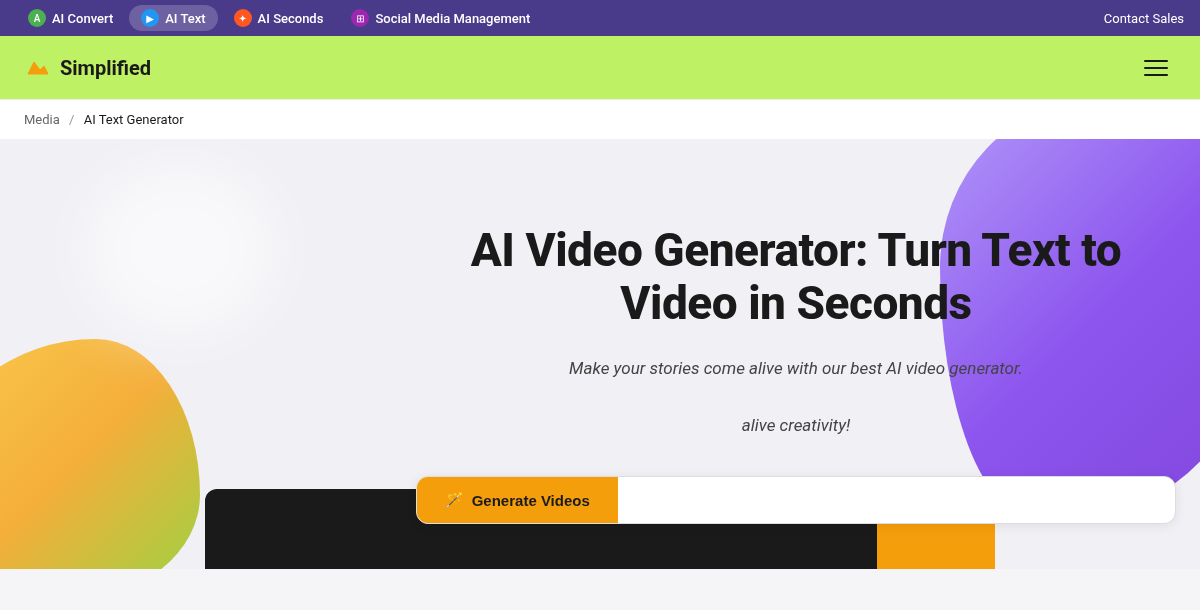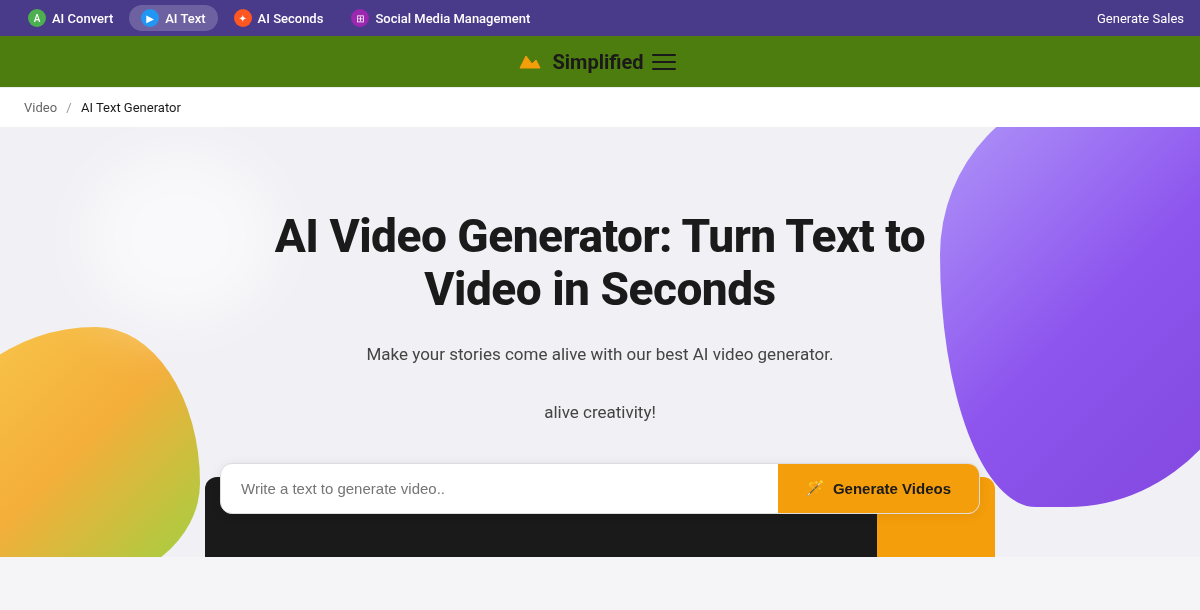--- a/index.html
+++ b/index.html
@@ -47,25 +47,25 @@
     .nav-icon-social { background: #9C27B0; }
 
     .contact-sales {
       color: #fff;
       font-size: 13px;
       cursor: pointer;
     }
 
     
     #main-header {
-      background: #4d7c0f;
-      height: 52px;
-      display: flex;
-      align-items: center;
-      justify-content: center;
+      background: #bef264;
+      height: 64px;
+      display: flex;
+      align-items: center;
+      justify-content: space-between;
       padding: 0 24px;
       border-bottom: 1px solid #eee;
       position: relative;
       z-index: 10;
     }
     .logo {
       display: flex;
       align-items: center;
       gap: 8px;
     }
@@ -106,21 +106,21 @@
     .breadcrumb-sep { margin: 0 6px; color: #999; }
     .breadcrumb-current { color: #1a1a1a; }
 
     
     #hero {
       position: relative;
       min-height: 430px;
       background: #f0f0f5;
       display: flex;
       flex-direction: column;
-      align-items: center;
+      align-items: flex-end;
       justify-content: center;
       overflow: hidden;
       padding: 40px 24px 0;
     }
 
     
     .blob-purple {
       position: absolute;
       top: -40px;
       right: -60px;
@@ -166,20 +166,21 @@
       color: #1a1a1a;
       line-height: 1.15;
       margin-bottom: 24px;
       letter-spacing: -0.5px;
     }
     .hero-subtitle {
       font-size: 17px;
       color: #444;
       line-height: 1.7;
       margin-bottom: 36px;
+      font-style: italic;
     }
 
     
     .generate-bar {
       display: flex;
       width: 780px;
       max-width: 100%;
       background: #fff;
       border-radius: 12px;
       border: 1px solid #ddd;
@@ -237,59 +238,58 @@
     </div>
     <div class="top-nav-item">
       <div class="nav-icon nav-icon-design">✦</div>
       <span>AI Seconds</span>
     </div>
     <div class="top-nav-item">
       <div class="nav-icon nav-icon-social">⊞</div>
       <span>Social Media Management</span>
     </div>
   </div>
-  <div class="contact-sales">Generate Sales</div>
+  <div class="contact-sales">Contact Sales</div>
 </div>
 
 <header id="main-header">
   <div class="logo">
     <svg class="logo-icon" viewBox="0 0 28 28" fill="none" xmlns="http://www.w3.org/2000/svg">
       <path d="M4 20 L10 8 L16 16 L20 12 L24 20Z" fill="#f59e0b" stroke="#f59e0b" stroke-linejoin="round"></path>
     </svg>
     <span class="logo-text">Simplified</span>
   </div>
   <div class="hamburger">
     <span></span>
     <span></span>
     <span></span>
   </div>
 </header>
 
 <nav id="breadcrumb">
-  <span class="breadcrumb-home">Video</span>
+  <span class="breadcrumb-home">Media</span>
   <span class="breadcrumb-sep">/</span>
   <span class="breadcrumb-current">AI Text Generator</span>
 </nav>
 
 <section id="hero">
 
   <div class="blob-purple"></div>
   <div class="blob-yellow"></div>
   <div class="blob-light"></div>
 
   <div class="hero-content">
     <h1 class="hero-title">AI Video Generator: Turn Text to Video in Seconds</h1>
     <p class="hero-subtitle">
       <span>Make your stories come alive with our best AI video generator.</span><br>
       <br>
       <span>alive creativity!</span>
     </p>
 
     <div class="generate-bar">
-      <input type="text" class="generate-input" placeholder="Write a text to generate video.." style="">
       <button class="generate-btn">
         <span>🪄</span>
         <span>Generate Videos</span>
       </button>
     </div>
   </div>
 
   <div id="video-preview"></div>
 </section>
 

